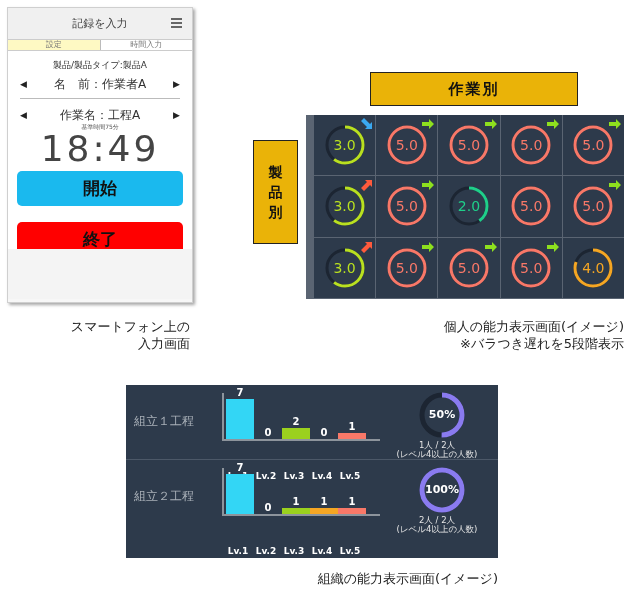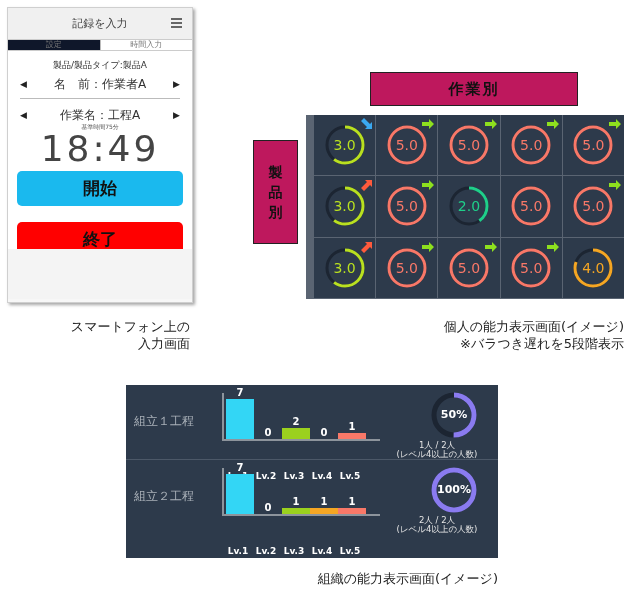--- a/index.html
+++ b/index.html
@@ -14,38 +14,38 @@
   }
   .phone-header {
     height: 31px; background: #f0f0f0; position: relative;
     display: flex; align-items: center; justify-content: center;
     font-size: 11px; color: #444;
   }
   .menu-icon { position: absolute; right: 10px; top: 10px; width: 11px; height: 10px; }
   .menu-icon i { display: block; height: 2px; background: #666; margin-bottom: 2px; }
   .phone-tabs { display: flex; height: 12px; border-top: 1px solid #ccc; border-bottom: 1px solid #ccc; }
   .phone-tab { flex: 1; font-size: 8px; text-align: center; line-height: 10px; color: #777; }
-  .phone-tab.inactive { background: #0f172a; border-right: 1px solid #bbb; }
+  .phone-tab.inactive { background: #fef9c3; border-right: 1px solid #bbb; }
   .phone-tab.active { background: #fff; }
   .phone-body { background: #fff; height: 248px; position: relative; }
   .product-line { font-size: 9px; text-align: center; padding-top: 8px; color: #333; }
   .nav-row { display: flex; align-items: center; justify-content: space-between; padding: 0 12px; height: 24px; font-size: 12px; color: #333; }
   .nav-row .arrow { font-size: 9px; color: #222; cursor: pointer; }
   .divider { height: 1px; background: #bbb; margin: 2px 12px 4px; }
   .std-time { font-size: 6px; text-align: center; color: #555; margin-top: -4px; }
   .clock { font-family: "DejaVu Sans", sans-serif; font-size: 36px; text-align: center; color: #444; letter-spacing: 3px; line-height: 38px; margin-top: -2px; }
   .btn { display: block; margin: 16px auto; width: 166px; height: 35px; border-radius: 5px; border: none; font-size: 17px; font-weight: bold; color: #111; text-align: center; line-height: 35px; cursor: pointer; }
   .btn-start { background: #1ab9ee; margin-top: 3px; }
   .btn-end { background: #ff0000; margin-top: 3px; }
   .phone-footer { position: absolute; left: 0; right: 0; bottom: 0; height: 50px; background: #f4f4f4; }
 
   .caption { position: absolute; text-align: right; font-size: 13px; color: #222; line-height: 17px; }
 
   
-  .label-box { position: absolute; border: 1.5px solid #222; background: #be185d; font-weight: bold; display: flex; align-items: center; justify-content: center; color: #111; }
+  .label-box { position: absolute; border: 1.5px solid #222; background: #eab308; font-weight: bold; display: flex; align-items: center; justify-content: center; color: #111; }
   .label-work { left: 370px; top: 72px; width: 208px; height: 34px; font-size: 15px; letter-spacing: 2px; }
   .label-product { left: 253px; top: 140px; width: 45px; height: 104px; font-size: 14px; flex-direction: column; line-height: 20px; }
 
   .grid-panel { position: absolute; left: 306px; top: 115px; width: 318px; height: 184px; background: #5a6472; display: grid; grid-template-columns: repeat(5, 1fr); grid-template-rows: repeat(3, 1fr); gap: 1px; padding: 0 0 1px 8px; }
   .cell { background: #2d3a4b; position: relative; display: flex; align-items: center; justify-content: center; }
   .ring { width: 44px; height: 44px; position: relative; }
   .ring svg { position: absolute; left: 0; top: 0; }
   .ring span { position: absolute; left: 0; top: 0; width: 44px; height: 44px; line-height: 44px; text-align: center; font-size: 14px; }
   .trend { position: absolute; right: 2px; top: 2px; width: 14px; height: 14px; }
 
@@ -58,21 +58,21 @@
   .org-row { height: 75px; position: relative; border-bottom: 1px solid #4c5868; }
   .org-row:last-child { border-bottom: none; }
   .org-name { position: absolute; left: 8px; top: 28px; font-size: 12px; color: #a9b0b8; }
   .bars { position: absolute; left: 92px; top: 4px; width: 162px; height: 52px; }
   .bar-axis-y { position: absolute; left: 4px; top: 4px; width: 2px; height: 48px; background: #8d949c; }
   .bar-axis-x { position: absolute; left: 4px; bottom: 0; width: 158px; height: 2px; background: #8d949c; }
   .bar { position: absolute; bottom: 2px; width: 28px; }
   .bar-val { position: absolute; width: 28px; text-align: center; font-size: 10px; font-weight: bold; color: #fff; }
   .lv-labels { position: absolute; left: 98px; top: 58px; display: flex; font-size: 9px; font-weight: bold; color: #fff; }
   .lv-labels span { width: 28px; text-align: center; margin-top: 28px; }
-  .donut { position: absolute; left: 304px; top: 6px; width: 48px; height: 48px; }
+  .donut { position: absolute; left: 292px; top: 6px; width: 48px; height: 48px; }
   .donut span { position: absolute; left: 0; top: 0; width: 48px; line-height: 48px; text-align: center; font-size: 11px; font-weight: bold; color: #fff; }
   .ratio { position: absolute; left: 250px; width: 122px; text-align: center; font-size: 8.5px; color: #e6e6e6; line-height: 9px; }
 </style>
 </head>
 <body>
 
 <div class="phone">
   <div class="phone-header">
     <span>記録を入力</span>
     <div class="menu-icon">

